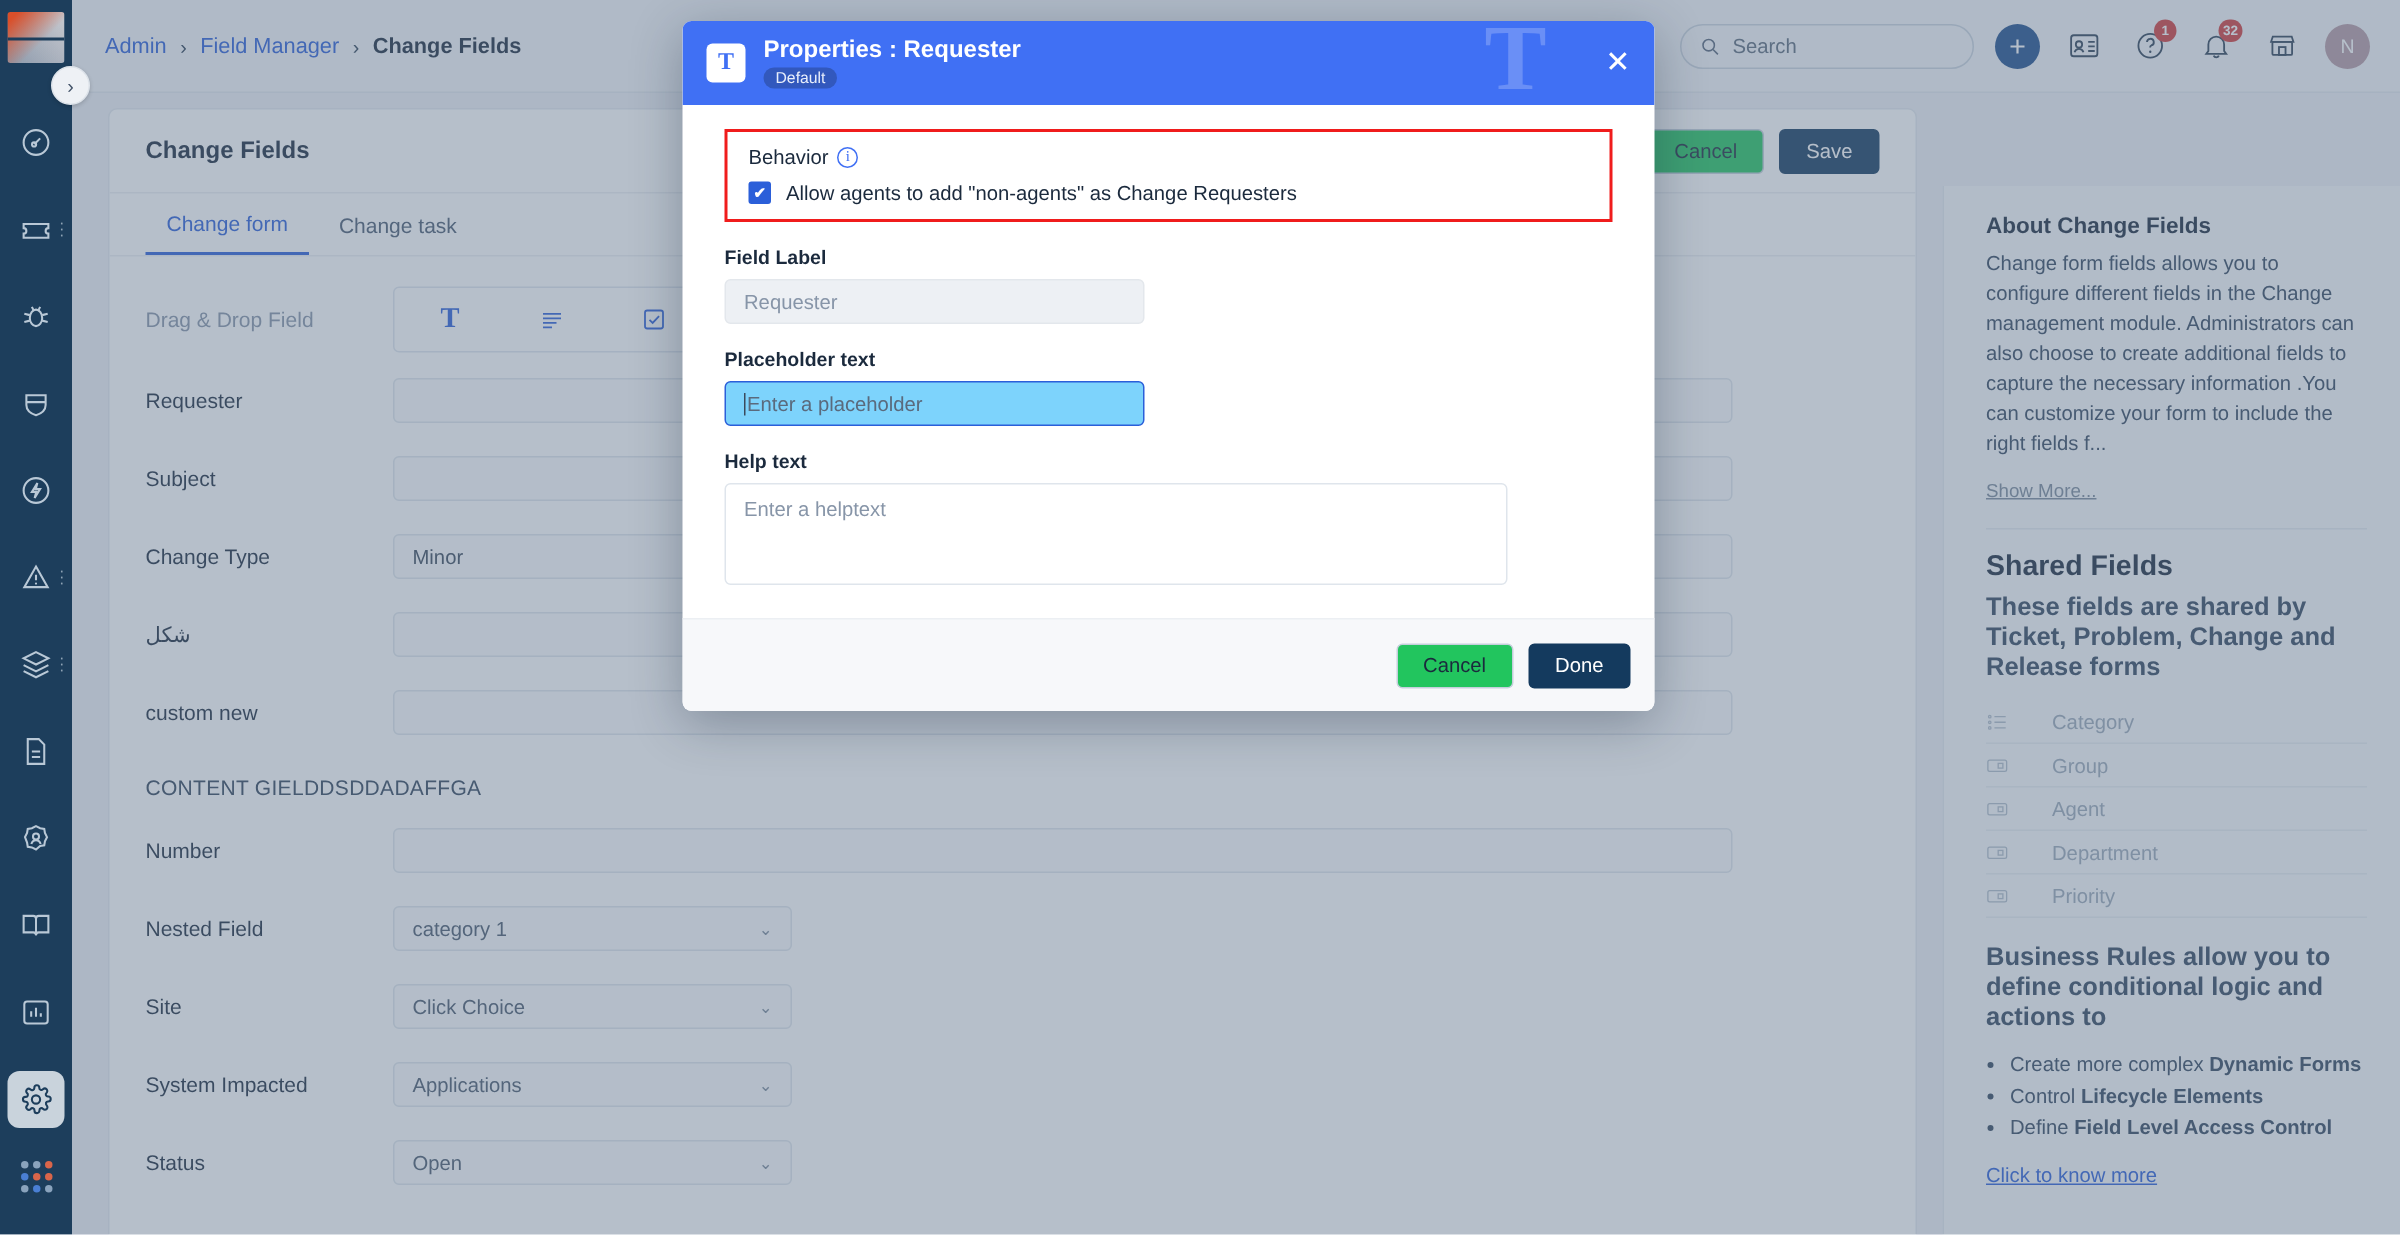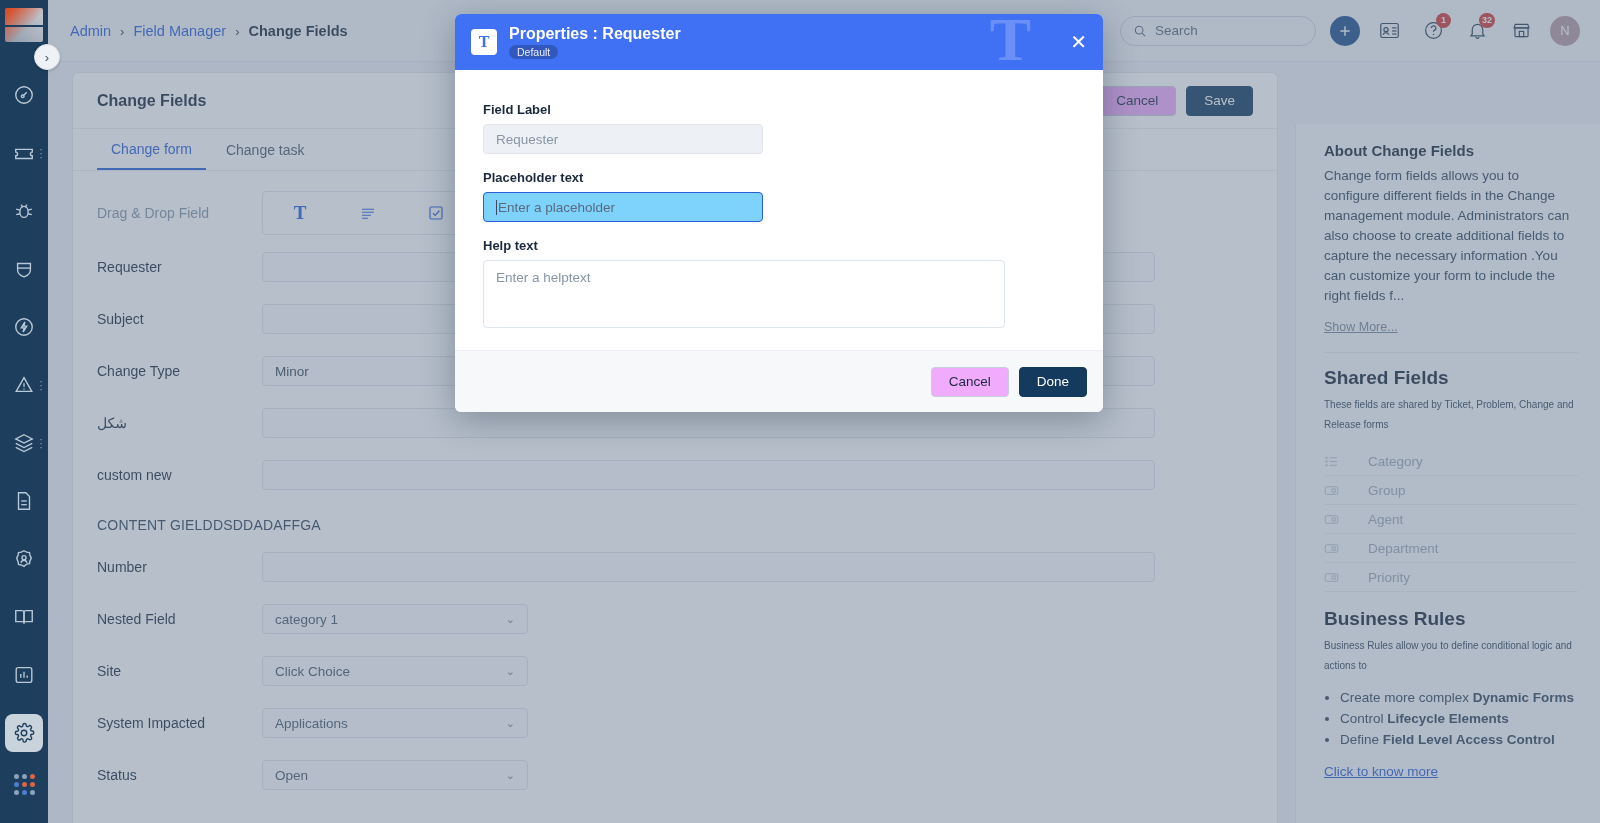--- a/index.html
+++ b/index.html
@@ -89,21 +89,21 @@
   }
   .card {
     margin: 10px 0 0 24px; width: 1206px; background: #fff; border-radius: 6px 6px 0 0;
     border: 1px solid #e3e8ee; border-bottom: none; overflow: hidden;
   }
   .card-head { height: 56px; display: flex; align-items: center; padding: 0 24px; border-bottom: 1px solid #eceff3; }
   .card-title { font-size: 16px; font-weight: 600; color: #1b2a3d; }
   .card-actions { margin-left: auto; display: flex; gap: 10px; }
   .btn {
     height: 30px; padding: 0 17px; border-radius: 4px; font-size: 13.5px; display: flex;
-    align-items: center; justify-content: center; border: 1px solid #c5cfdb; background: #f0abfc; color: #1b2a3d;
+    align-items: center; justify-content: center; border: 1px solid #c5cfdb; background: #22c55e; color: #1b2a3d;
   }
   .btn.primary { background: #143a5e; color: #fff; border-color: #143a5e; font-weight: 500; }
   .tabs { display: flex; gap: 6px; padding: 0 24px; border-bottom: 1px solid #eceff3; height: 42px; align-items: stretch; }
   .tab { display: flex; align-items: center; padding: 0 14px; font-size: 14px; color: #4a5c72; }
   .tab.active { color: #2b5fd9; border-bottom: 2px solid #2b5fd9; font-weight: 500; }
 
   .form-body { padding: 14px 24px 0 24px; }
   .dnd-row { display: flex; align-items: center; height: 56px; }
   .dnd-label { width: 165px; color: #8795a8; font-size: 14px; }
   .dnd-box {
@@ -130,21 +130,21 @@
   
   .rpanel {
     position: absolute; right: 0; top: 62px; width: 305px; bottom: 0; background: #f7f9fb;
     border-left: 1px solid #e4e9ef; padding: 18px 22px 0 28px; overflow: hidden;
   }
   .rp-h1 { font-size: 15px; font-weight: 700; color: #1b2a3d; margin-bottom: 7px; }
   .rp-p { font-size: 13.5px; line-height: 20px; color: #33465e; }
   .rp-link { font-size: 12.5px; color: #7b8a9b; margin-top: 14px; display: block; }
   .rp-div { height: 1px; background: #e4e9ef; margin: 18px 0 14px 0; }
   .rp-h2 { font-size: 19px; font-weight: 700; color: #1b2a3d; margin-bottom: 6px; }
-  .rp-sub { font-size: 10px; line-height: 20px; color: #33465e; margin-bottom: 12px; }
+  .rp-sub { font-size: 17px; line-height: 20px; color: #33465e; margin-bottom: 12px; font-weight: bold; }
   .shared-item {
     display: flex; align-items: center; gap: 29px; height: 29px;
     border-bottom: 1px solid #e7ecf1; color: #9aa8b8; font-size: 13.5px;
   }
   .shared-item svg { width: 15px; height: 15px; stroke: #b0bcc9; fill: none; stroke-width: 1.4; }
   .rp-ul { margin: 10px 0 0 16px; }
   .rp-ul li { font-size: 13.5px; line-height: 20px; color: #33465e; margin-bottom: 1px; }
   .rp-ul li b { font-weight: 600; }
   .rp-cta { display: block; margin-top: 14px; font-size: 13.5px; color: #2b5fd9; }
 
@@ -410,21 +410,20 @@
         </div>
         <div class="shared-item">
           <svg viewBox="0 0 24 24">
               <rect x="2" y="6" width="20" height="12" rx="2"></rect>
               <rect x="13" y="9.5" width="5" height="5"></rect>
             </svg>
           <span>Priority</span>
         </div>
 
         <div style="height:16px"></div>
-        <div class="rp-h2">Business Rules</div>
         <div class="rp-sub">Business Rules allow you to define conditional logic and actions to</div>
         <ul class="rp-ul">
           <li><span>Create more complex </span><b>Dynamic Forms</b></li>
           <li><span>Control </span><b>Lifecycle Elements</b></li>
           <li><span>Define </span><b>Field Level Access Control</b></li>
         </ul>
         <a class="rp-cta" href="#">Click to know more</a>
       </div>
     </div>
   </div>
@@ -553,20 +552,30 @@
       <div class="m-wm">T</div>
       <div class="m-badge-ic">T</div>
       <div class="m-titles">
         <div class="m-title">Properties : Requester</div>
         <div class="m-tag">Default</div>
       </div>
       <div class="m-close">✕</div>
     </div>
 
     <div class="m-body">
+      <div class="behavior-box">
+        <div class="beh-title">
+          <span>Behavior</span>
+          <span class="info-ic">i</span>
+        </div>
+        <div class="beh-chk">
+          <span class="cbox">✔</span>
+          <span class="t">Allow agents to add "non-agents" as Change Requesters</span>
+        </div>
+      </div>
 
       <div class="m-field">
         <div class="m-label">Field Label</div>
         <div class="m-input readonly">Requester</div>
       </div>
 
       <div class="m-field">
         <div class="m-label">Placeholder text</div>
         <div class="m-input focused">
           <span class="caret"></span>

